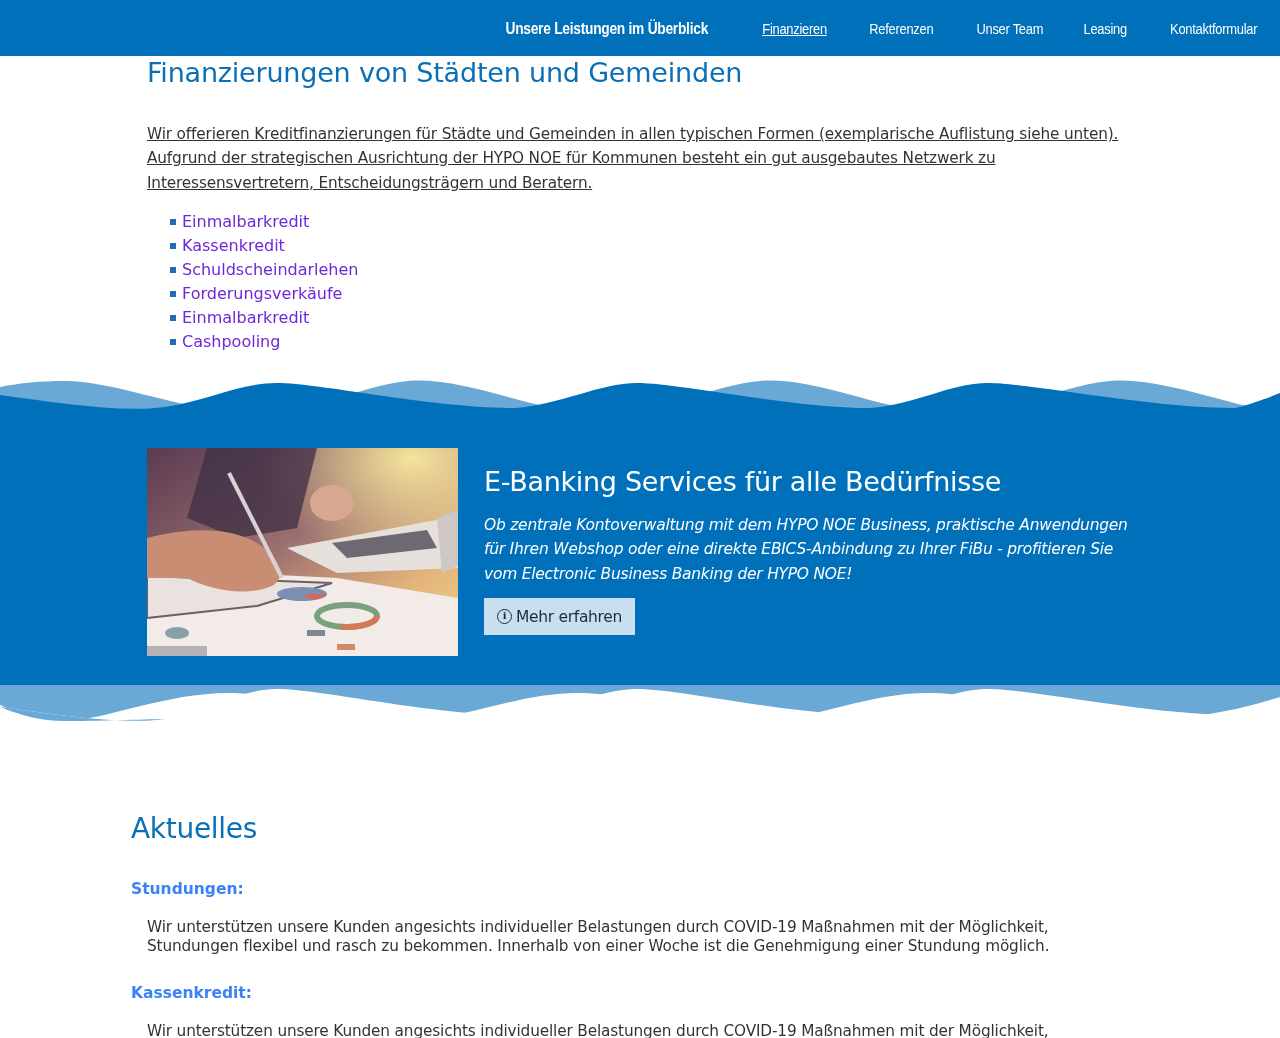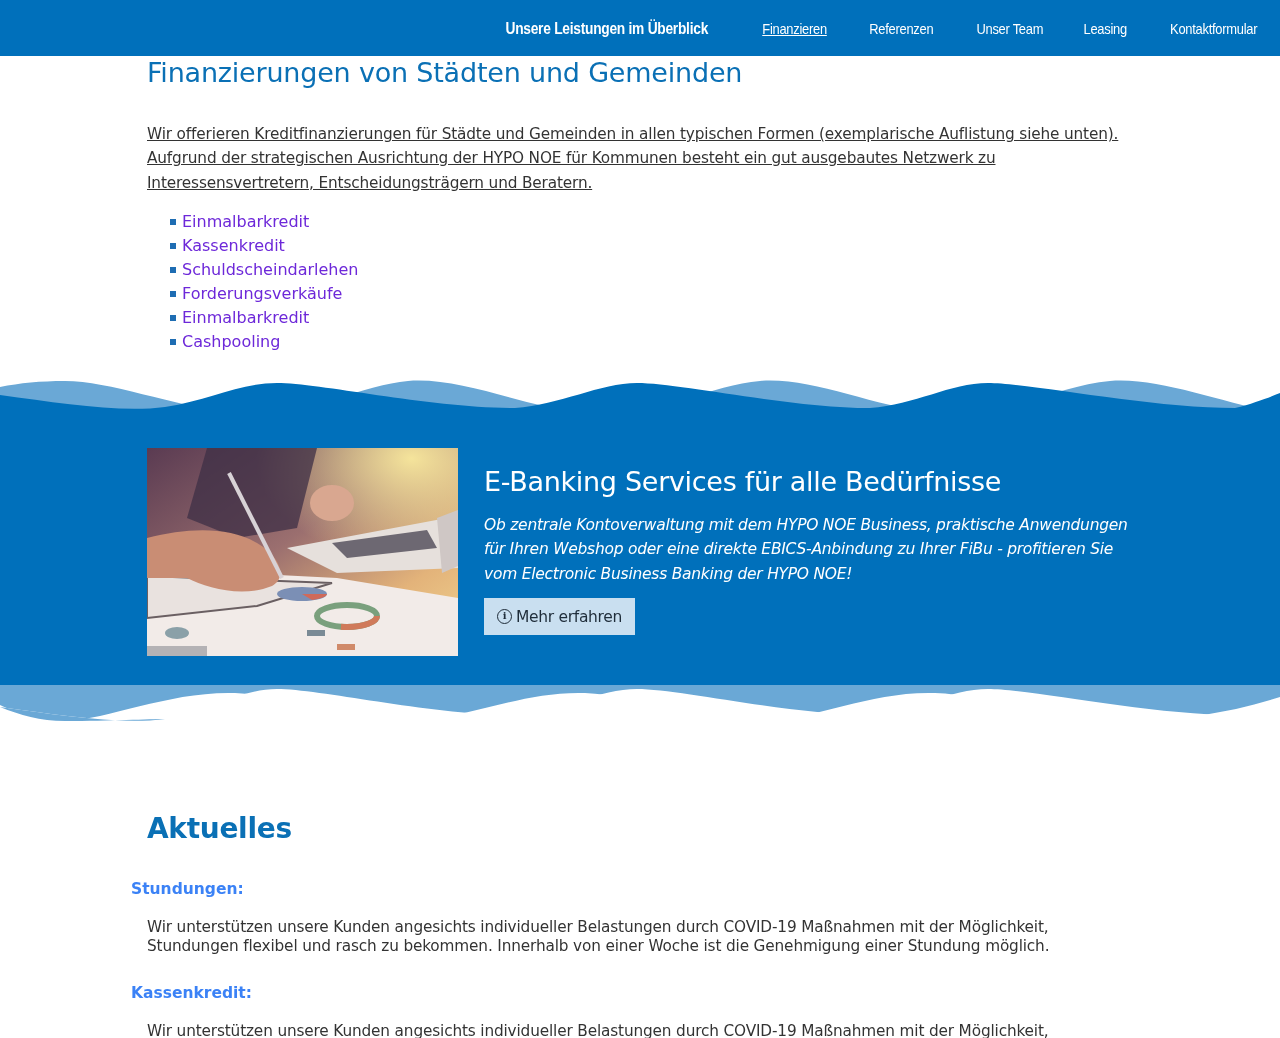--- a/index.html
+++ b/index.html
@@ -66,22 +66,22 @@
       cursor: pointer; letter-spacing: -0.3px;
     }
     .more-btn .info-icon {
       width: 15px; height: 15px; border: 1.4px solid #1f2d3a; border-radius: 50%;
       font-size: 10px; line-height: 12px; text-align: center; font-family: "DejaVu Serif", serif;
       font-weight: bold; display: inline-block;
     }
 
     
     .h2 {
-      position: absolute; left: 147px; top: 812px;
-      font-weight: bold; font-size: 28px; color: #0a70b5; letter-spacing: -0.3px;
+      position: absolute; left: 131px; top: 812px;
+      font-weight: normal; font-size: 28px; color: #0a70b5; letter-spacing: -0.3px;
     }
     .news-h {
       position: absolute; left: 131px; font-weight: bold; font-size: 15.5px; color: #3b82f6;
     }
     .news-p {
       position: absolute; left: 147px; width: 990px; font-size: 15.3px; line-height: 19px;
       color: #333333; letter-spacing: -0.15px;
     }
   </style>
 </head>

